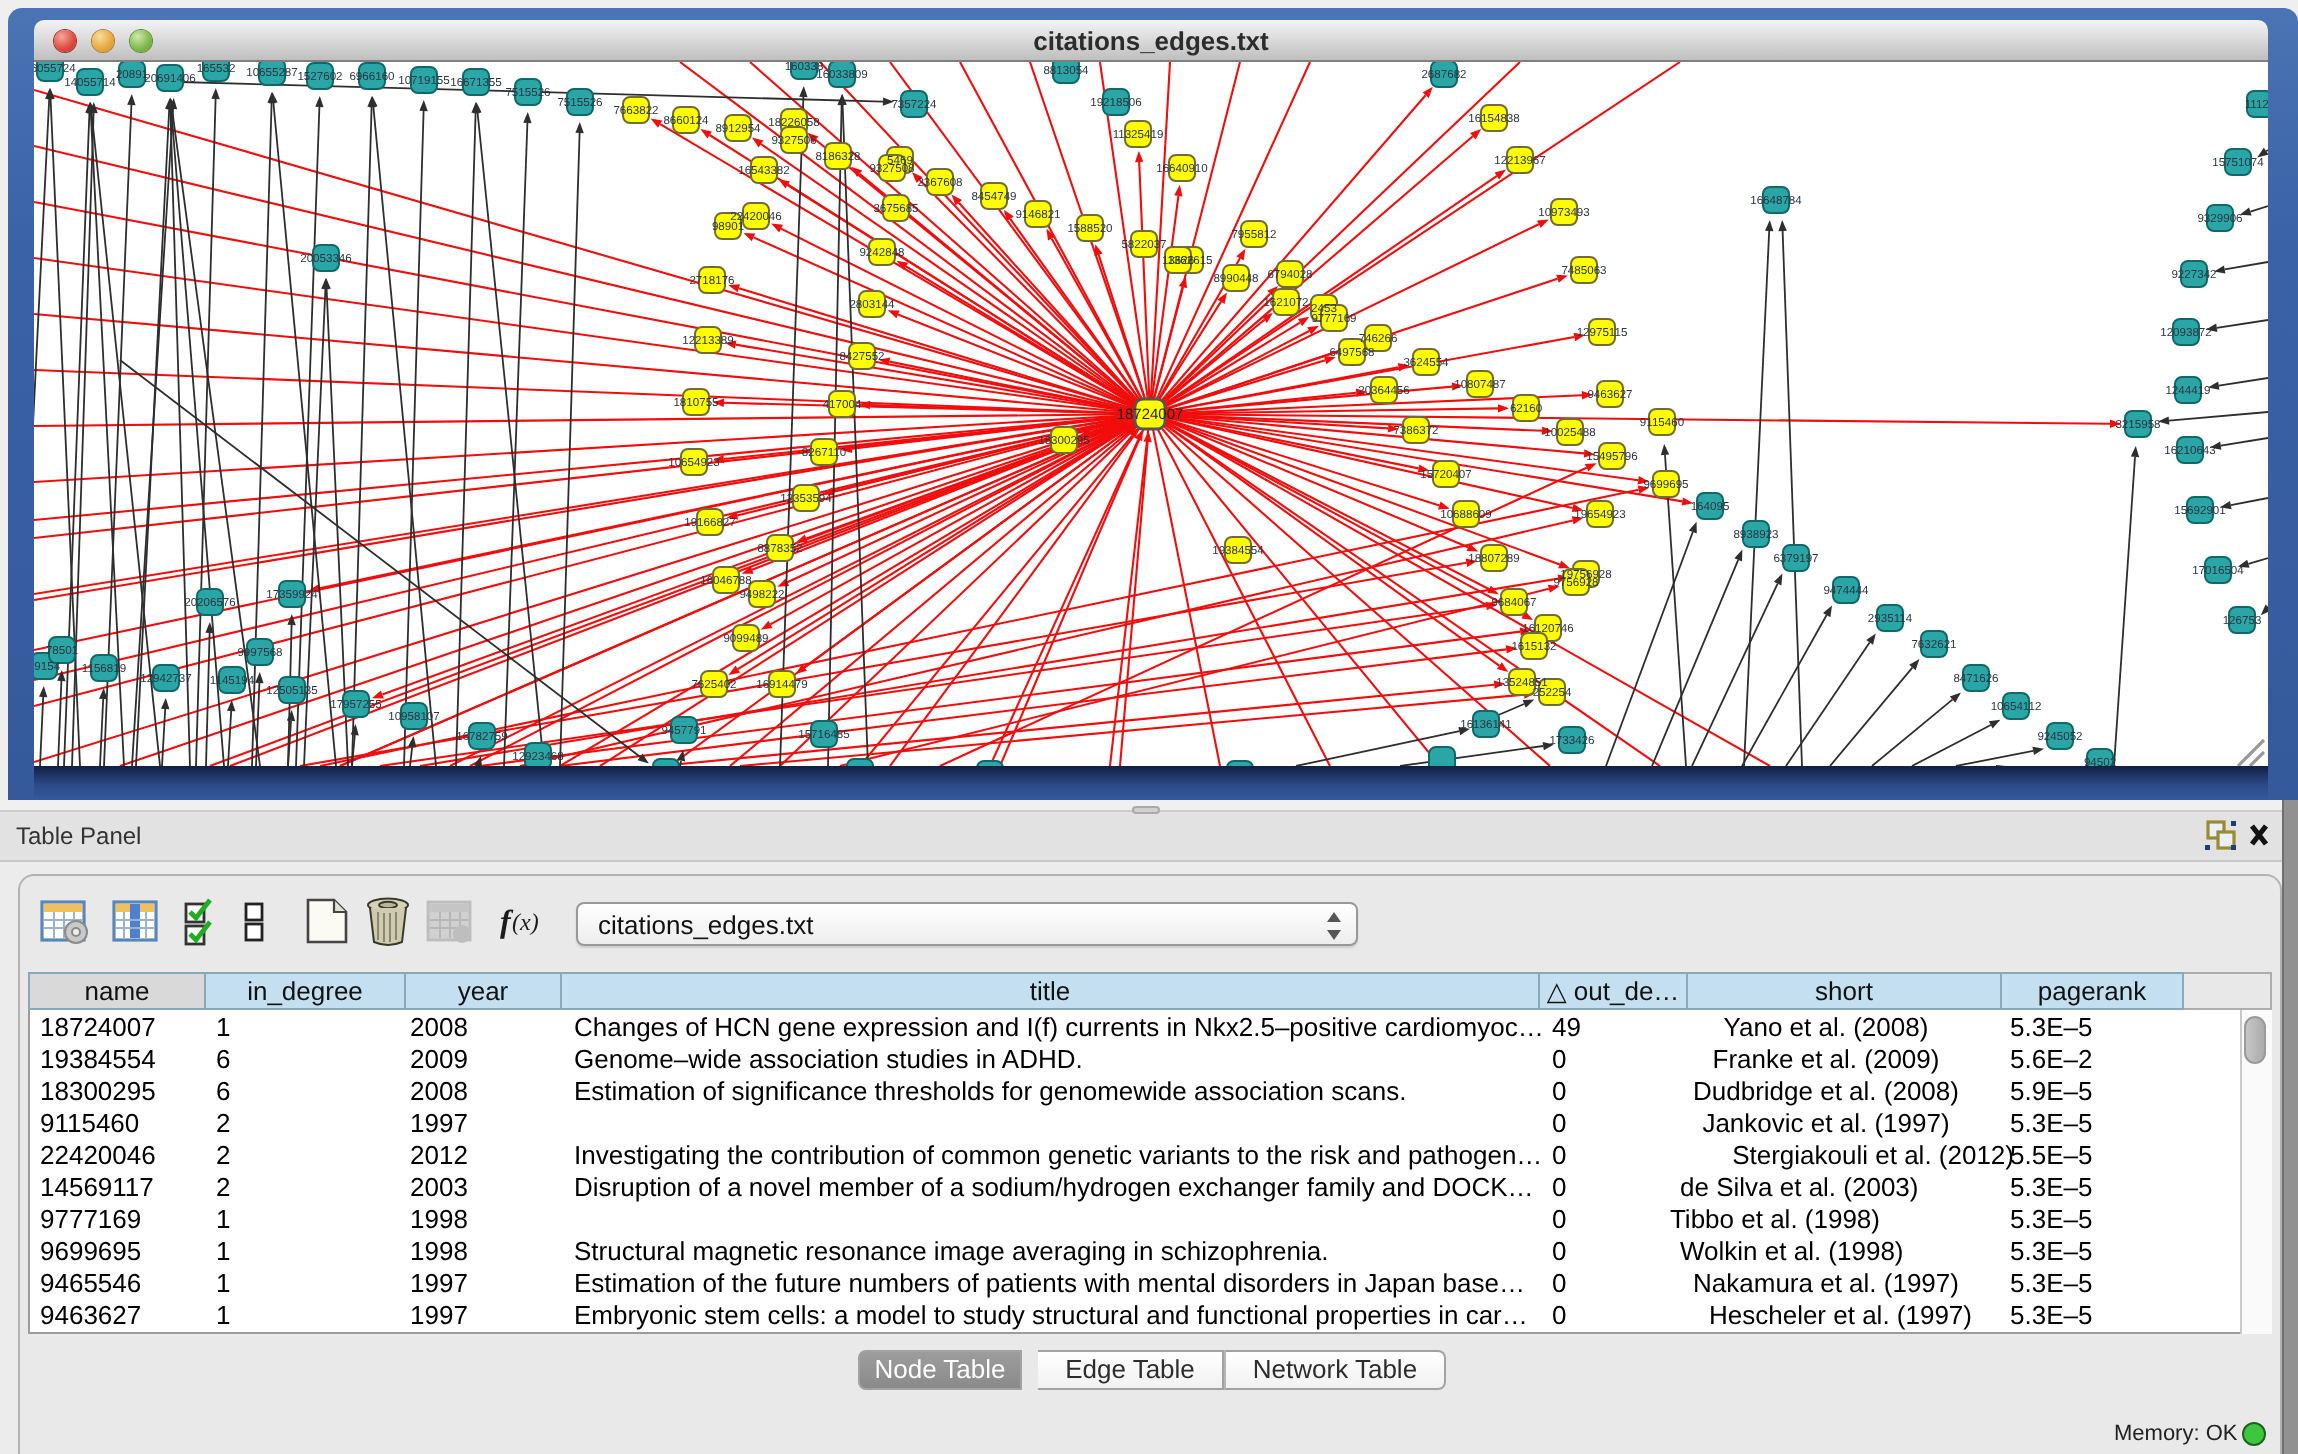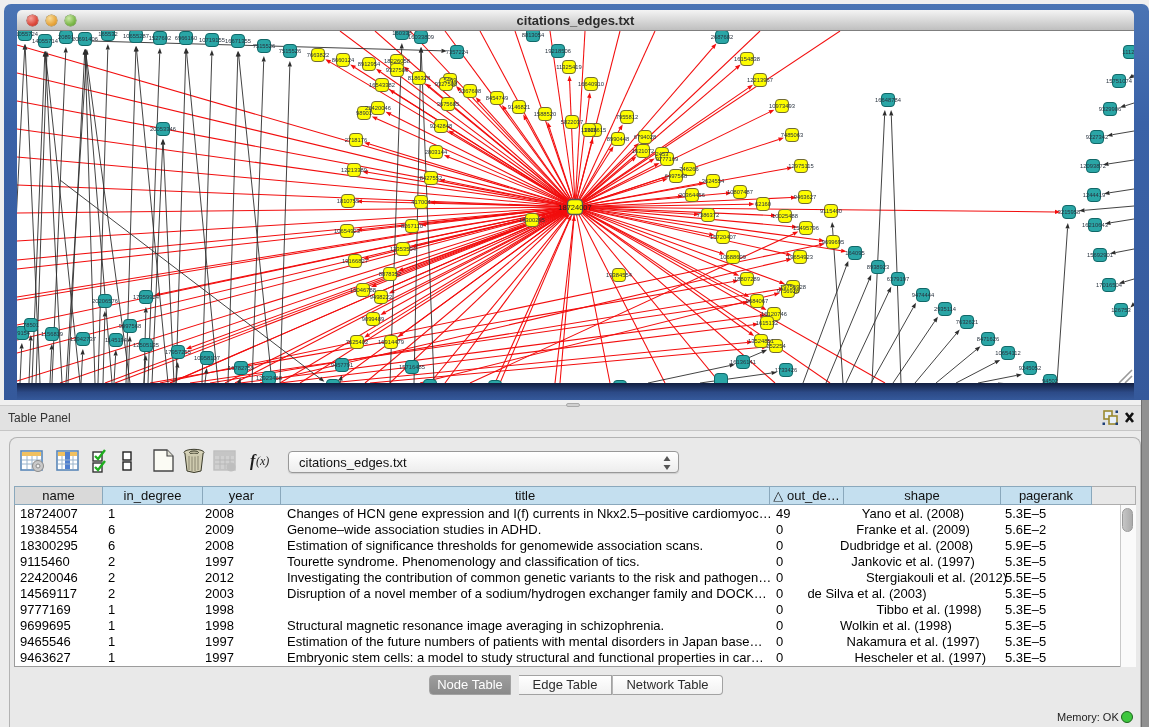--- a/index.html
+++ b/index.html
@@ -731,21 +731,21 @@
       <path d="M5 1 L8.5 6 H1.5 Z M5 15 L1.5 10 H8.5 Z" fill="#555"></path>
     </svg>
 </div>
 
 <div class="abs" style="left:14px;top:486px;width:1122px;height:181px;background:#fff;border:1px solid #9c9c9c"></div>
 <div class="hcell" style="left:14px;width:89px;background:#d9d9d9;border-left:1px solid #8aa8bc">name</div>
 <div class="hcell" style="left:103px;width:100px">in_degree</div>
 <div class="hcell" style="left:203px;width:78px">year</div>
 <div class="hcell" style="left:281px;width:489px">title</div>
 <div class="hcell" style="left:770px;width:74px">△ out_de…</div>
-<div class="hcell" style="left:844px;width:157px">shape</div>
+<div class="hcell" style="left:844px;width:157px">short</div>
 <div class="hcell" style="left:1001px;width:91px">pagerank</div>
 <div class="abs" style="left:1092px;top:486px;width:44px;height:19px;background:#e8e8e8;border:1px solid #adadad;border-left:none"></div>
 <div class="trow" style="top:505px">
 <span style="left:5px">18724007</span>
     <span style="left:93px">1</span>
 <span style="left:190px">2008</span>
     <span style="left:272px">Changes of HCN gene expression and I(f) currents in Nkx2.5–positive cardiomyoc…</span>
 <span style="left:761px">49</span>
 <span style="left:825px;width:146px;text-align:center">Yano et al. (2008)</span>
 <span style="left:990px">5.3E–5</span>
@@ -758,56 +758,55 @@
 <span style="left:761px">0</span>
 <span style="left:825px;width:146px;text-align:center">Franke et al. (2009)</span>
 <span style="left:990px">5.6E–2</span>
   </div>
 <div class="trow" style="top:537px">
 <span style="left:5px">18300295</span>
     <span style="left:93px">6</span>
 <span style="left:190px">2008</span>
     <span style="left:272px">Estimation of significance thresholds for genomewide association scans.</span>
 <span style="left:761px">0</span>
-<span style="left:825px;width:146px;text-align:left">Dudbridge et al. (2008)</span>
+<span style="left:825px;width:146px;text-align:center">Dudbridge et al. (2008)</span>
 <span style="left:990px">5.9E–5</span>
   </div>
 <div class="trow" style="top:553px">
 <span style="left:5px">9115460</span>
     <span style="left:93px">2</span>
 <span style="left:190px">1997</span>
-    <span style="left:272px">Tourette syndrome. Phenomenology and classification of tics.</span>
 <span style="left:761px">0</span>
 <span style="left:825px;width:146px;text-align:center">Jankovic et al. (1997)</span>
 <span style="left:990px">5.3E–5</span>
   </div>
 <div class="trow" style="top:569px">
 <span style="left:5px">22420046</span>
     <span style="left:93px">2</span>
 <span style="left:190px">2012</span>
     <span style="left:272px">Investigating the contribution of common genetic variants to the risk and pathogen…</span>
 <span style="left:761px">0</span>
 <span style="left:846px;width:146px;text-align:right">Stergiakouli et al. (2012)</span>
 <span style="left:990px">5.5E–5</span>
   </div>
 <div class="trow" style="top:585px">
 <span style="left:5px">14569117</span>
     <span style="left:93px">2</span>
 <span style="left:190px">2003</span>
     <span style="left:272px">Disruption of a novel member of a sodium/hydrogen exchanger family and DOCK…</span>
 <span style="left:761px">0</span>
-<span style="left:779px;width:146px;text-align:center">de Silva et al. (2003)</span>
+<span style="left:825px;width:146px;">de Silva et al. (2003)</span>
 <span style="left:990px">5.3E–5</span>
   </div>
 <div class="trow" style="top:601px">
 <span style="left:5px">9777169</span>
     <span style="left:93px">1</span>
 <span style="left:190px">1998</span>
 <span style="left:761px">0</span>
-<span style="left:841px;width:146px;text-align:center">Tibbo et al. (1998)</span>
+<span style="left:779px;width:146px;text-align:right">Tibbo et al. (1998)</span>
 <span style="left:990px">5.3E–5</span>
   </div>
 <div class="trow" style="top:617px">
 <span style="left:5px">9699695</span>
     <span style="left:93px">1</span>
 <span style="left:190px">1998</span>
     <span style="left:272px">Structural magnetic resonance image averaging in schizophrenia.</span>
 <span style="left:761px">0</span>
 <span style="left:825px;width:146px;text-align:left">Wolkin et al. (1998)</span>
 <span style="left:990px">5.3E–5</span>

